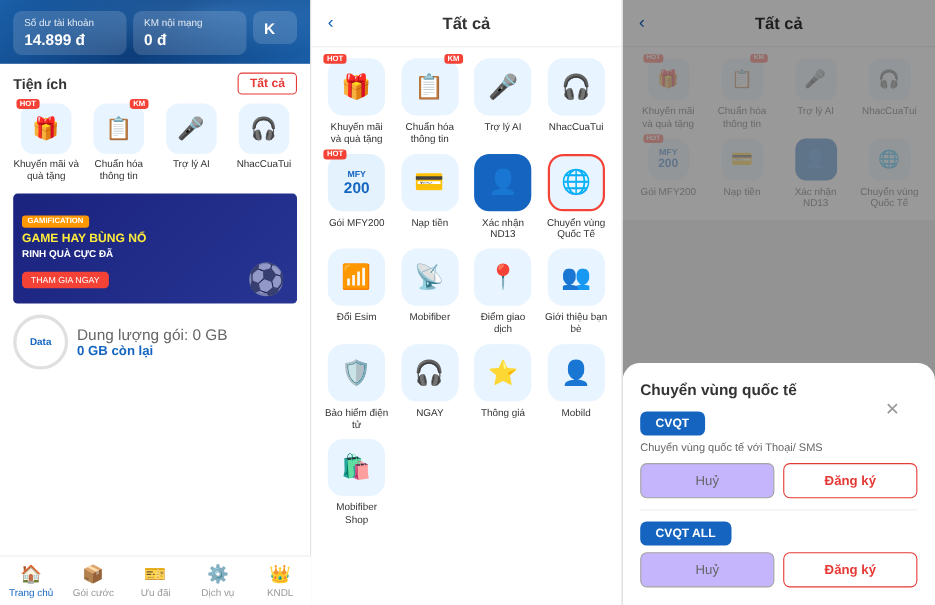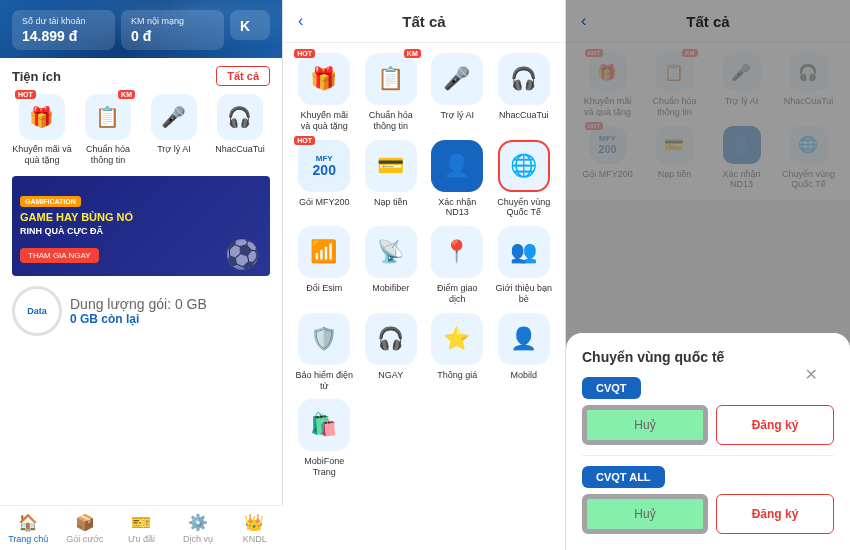--- a/index.html
+++ b/index.html
@@ -430,23 +430,23 @@
     }
 
     .cvqt-actions {
       display: flex;
       gap: 8px;
     }
 
     .btn-cancel {
       flex: 1;
       padding: 8px;
-      border: 5px solid #a3a3a3;
+      border: 1px solid #a3a3a3;
       border-radius: 6px;
-      background: #86efac;
+      background: #c4b5fd;
       font-size: 12px;
       color: #666;
       cursor: pointer;
       text-align: center;
     }
 
     .btn-register {
       flex: 1;
       padding: 8px;
       border: 1.5px solid #e53935;
@@ -708,21 +708,21 @@
         <div class="service-box">
           <span>👤</span>
         </div>
         <span class="service-label">Mobild</span>
       </div>
 
       <div class="service-item">
         <div class="service-box">
           <span>🛍️</span>
         </div>
-        <span class="service-label">MobiFone Trang</span>
+        <span class="service-label">Mobifiber Shop</span>
       </div>
 
     </div>
   </div>
 </div>
 
 <div class="panel3">
 
   <div class="panel3-top">
     <div class="panel3-header">
@@ -790,20 +790,21 @@
 
   <div class="modal-overlay">
     <div class="modal-sheet">
       <div style="position:relative;">
         <div class="modal-title">Chuyển vùng quốc tế</div>
         <span class="modal-close">✕</span>
       </div>
 
       <div class="cvqt-section">
         <div class="cvqt-badge">CVQT</div>
+        <div class="cvqt-desc">Chuyển vùng quốc tế với Thoại/ SMS</div>
         <div class="cvqt-actions">
           <button class="btn-cancel">Huỷ</button>
           <button class="btn-register">Đăng ký</button>
         </div>
       </div>
 
       <div class="divider"></div>
 
       <div class="cvqt-section">
         <div class="cvqt-badge">CVQT ALL</div>

